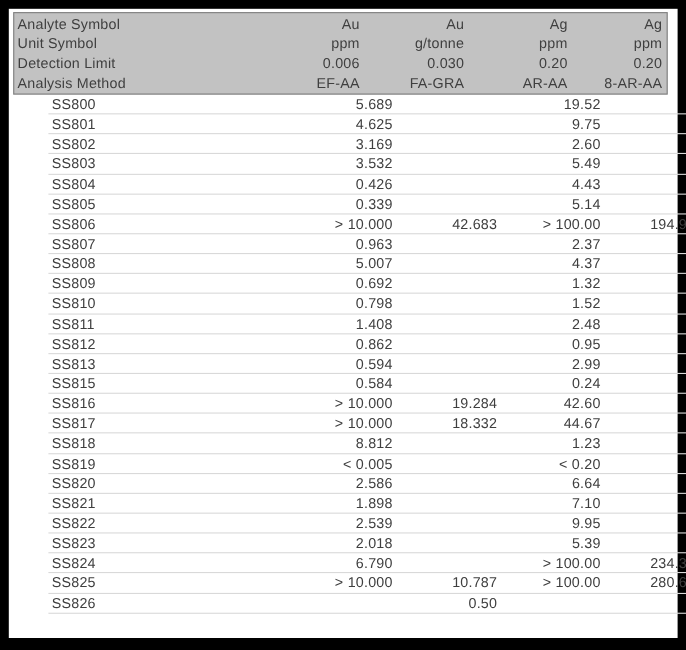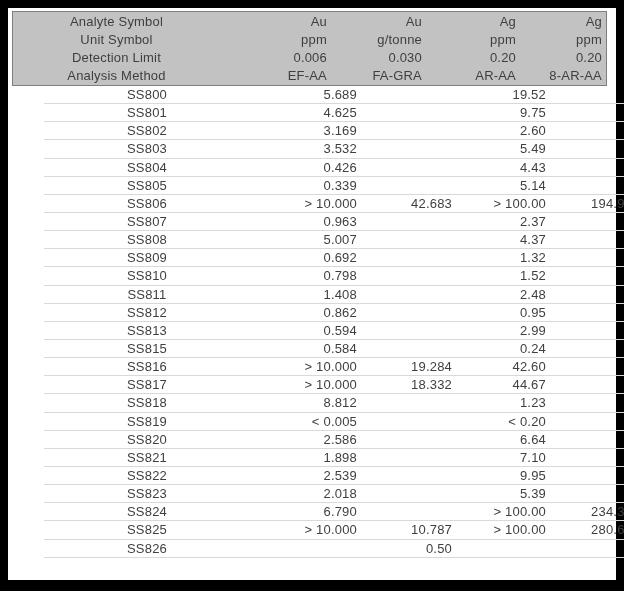--- a/index.html
+++ b/index.html
@@ -43,21 +43,21 @@
   .tbody {
     position: absolute;
     left: 4px; top: 78px;
     width: 592px;
     margin-left: 32px;
   }
   .drow {
     height: 18.15px;
     border-bottom: 1px solid var(--separator);
   }
-  .lbl { text-align: center; white-space: nowrap; }
+  .lbl { text-align: left; white-space: nowrap; }
   .val { text-align: right; white-space: nowrap; }
 </style>
 </head>
 <body>
 
 <div class="sheet">
 
   <div class="header-box">
     <div class="hrow">
       <span class="lbl">Analyte Symbol</span>

